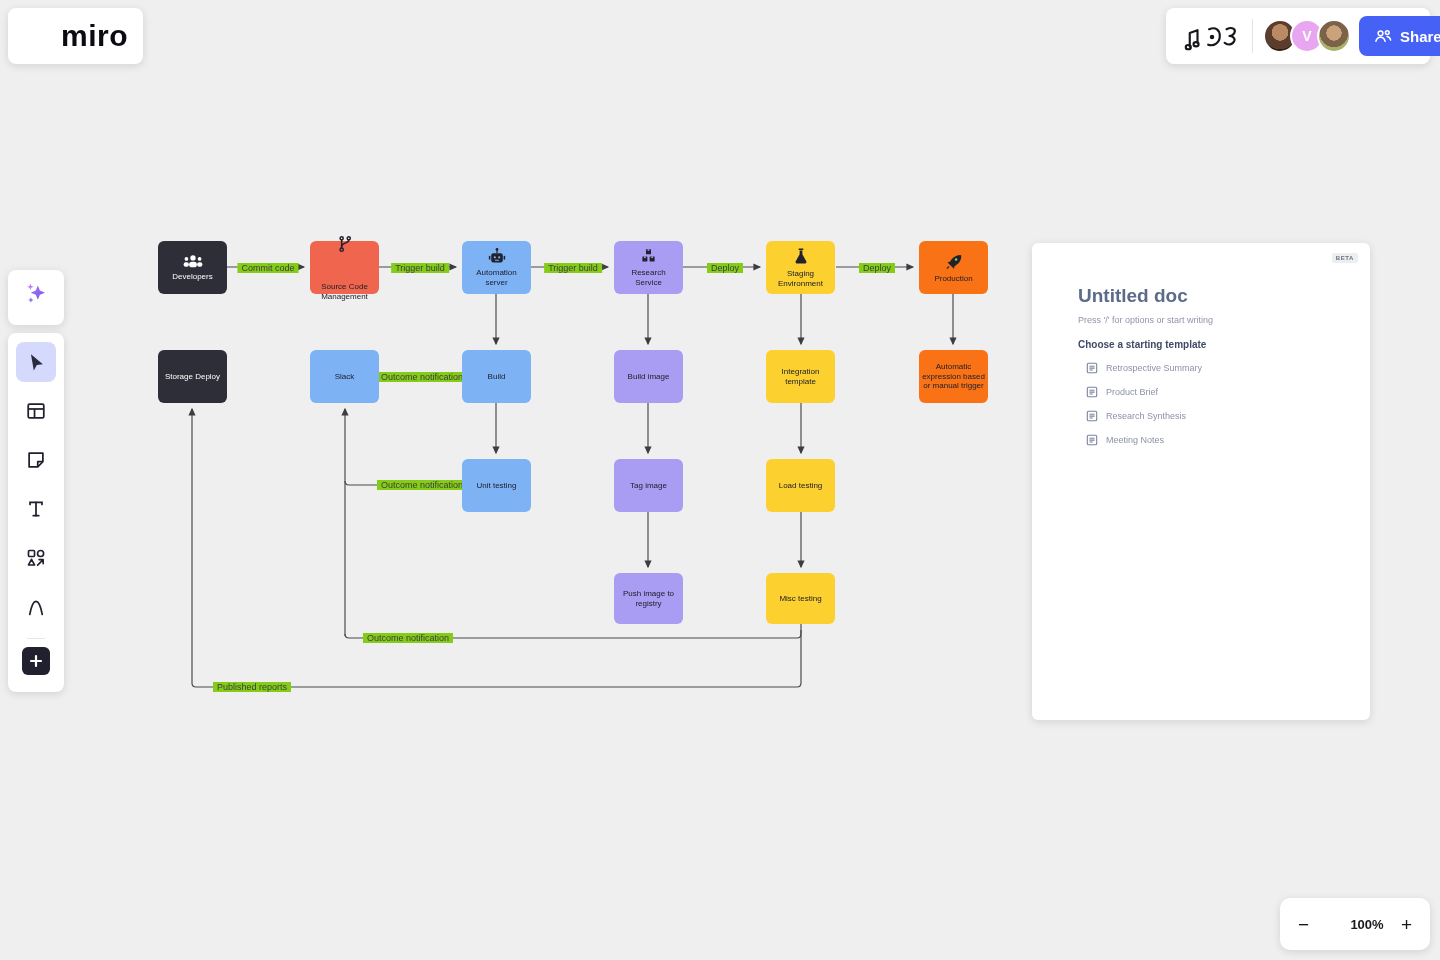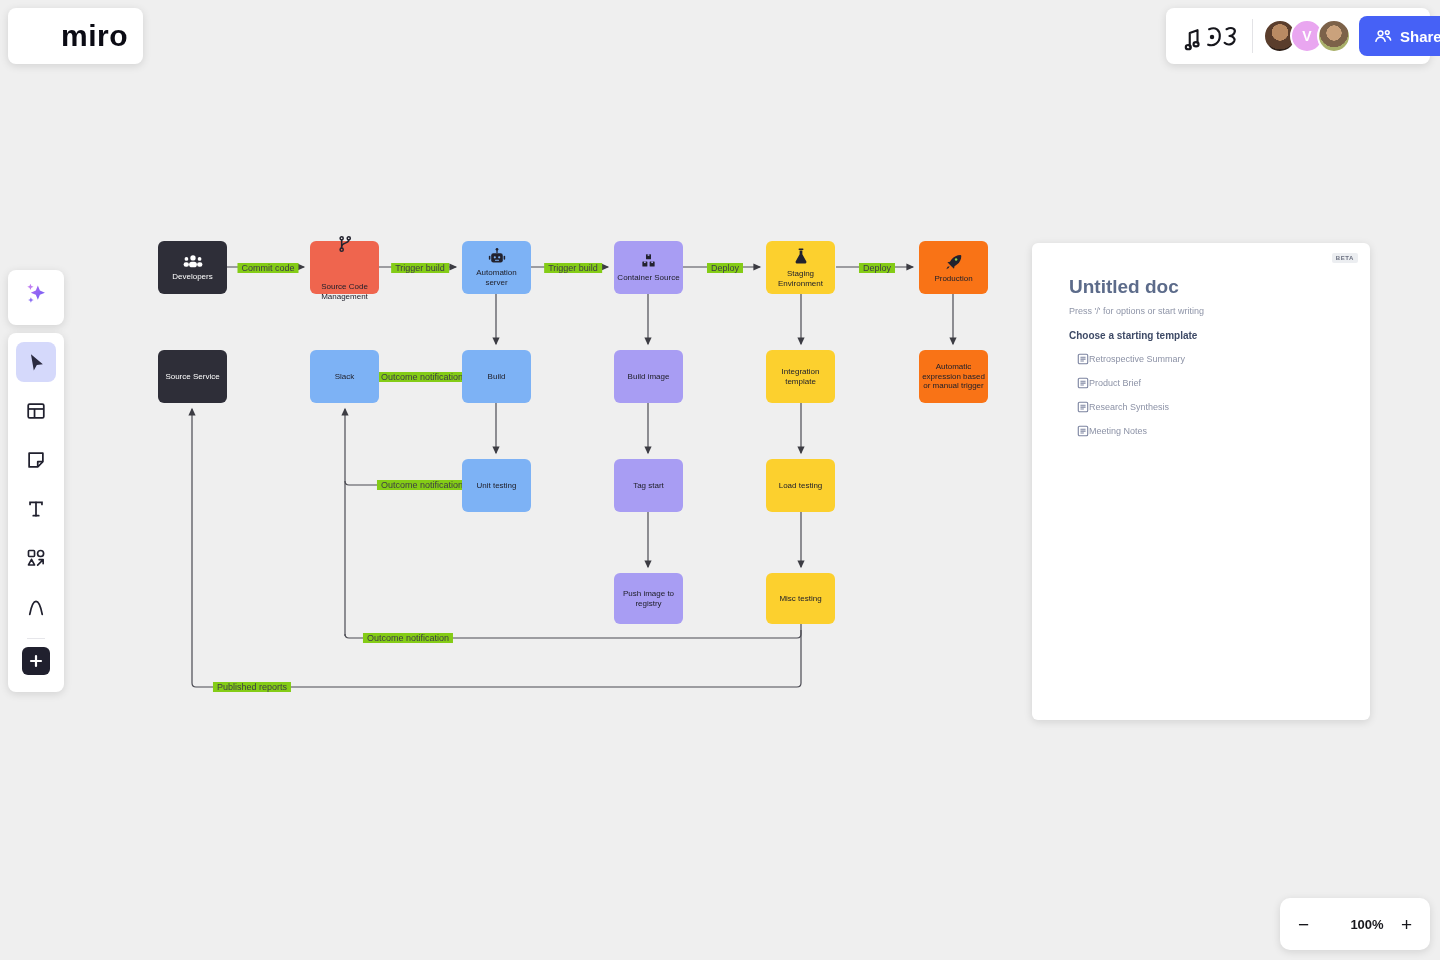--- a/index.html
+++ b/index.html
@@ -48,28 +48,28 @@
   .n-dark{background:#2e2e38;color:#fff;justify-content:center;}
   .n-red{background:#ef654e;gap:28px;}
   .n-blue{background:#7db2f5;}
   .n-purple{background:#a89df3;}
   .n-yellow{background:#fcd02e;}
   .n-green{background:#f97316;}
   .elabel{position:absolute;transform:translate(-50%,-50%);background:#84cc16;padding:0 4px;
           font-size:9px;color:#3d3d44;white-space:nowrap;}
 
   
-  .doc-panel{left:1032px;top:243px;width:338px;height:477px;border-radius:6px;padding:7px;box-sizing:border-box;}
+  .doc-panel{left:1032px;top:243px;width:338px;height:477px;border-radius:6px;padding:16px;box-sizing:border-box;}
   .beta-badge{position:absolute;top:10px;right:12px;font-size:6px;font-weight:700;letter-spacing:.6px;
               color:#6b7080;background:#eceef1;border-radius:2px;padding:2px 4px;}
   .doc-inner{padding:26px 30px 0 30px;}
   .doc-title{font-size:19px;font-weight:700;color:#5c6b8a;margin:0 0 8px 0;}
   .doc-hint{font-size:9px;color:#8f95a8;margin:0 0 14px 0;}
   .doc-tpl-head{font-size:10px;font-weight:700;color:#3e4a66;margin:0 0 12px 0;}
-  .tpl-item{display:flex;align-items:center;margin:0 0 12px 8px;cursor:pointer;}
+  .tpl-item{display:flex;align-items:center;gap:8px;margin:0 0 12px 8px;cursor:pointer;}
   .tpl-item span{font-size:9px;color:#8c92a6;}
 
   
   .zoom-card{left:1280px;top:898px;width:150px;height:52px;border-radius:10px;display:flex;align-items:center;justify-content:space-between;padding:0 18px;box-sizing:border-box;}
   .zoom-btn{background:none;border:none;font-size:19px;color:#17171c;cursor:pointer;padding:0;line-height:1;font-family:"Liberation Sans", sans-serif;}
   .zoom-level{font-size:13px;font-weight:700;color:#17171c;margin-left:24px;}
 </style>
 </head>
 <body>
 
@@ -153,39 +153,39 @@
     <svg width="21" height="19" viewBox="0 0 24 22">
       <g fill="#22222e">
         <rect x="9.1" y="2.6" width="5.8" height="5.8" rx=".6"></rect>
         <rect x="4.9" y="11" width="5.8" height="5.8" rx=".6"></rect>
         <rect x="13.3" y="11" width="5.8" height="5.8" rx=".6"></rect>
       </g>
       <rect x="11" y="2.6" width="2" height="1.8" fill="#a89df3"></rect>
       <rect x="6.8" y="11" width="2" height="1.8" fill="#a89df3"></rect>
       <rect x="15.2" y="11" width="2" height="1.8" fill="#a89df3"></rect>
     </svg>
-    <span>Container Source</span>
+    <span>Research Service</span>
   </div>
   <div class="node n-yellow" style="left:766px;top:241px">
     <svg width="18" height="20" viewBox="0 0 24 26" fill="#22222e">
       <rect x="8.7" y="1.8" width="6.6" height="2" rx="1"></rect>
       <path d="M10.2 4.4 h3.6 v4.8 l5.2 9.3 c.8 1.4 -.2 3.1 -1.8 3.1 H6.8 c-1.6 0 -2.6 -1.7 -1.8 -3.1 l5.2 -9.3 z"></path>
     </svg>
     <span>Staging Environment</span>
   </div>
   <div class="node n-green" style="left:919px;top:241px">
     <svg width="21" height="20" viewBox="0 0 24 24">
       <path fill="#22222e" d="M20.5 3.5 c-4.4 .1 -8.2 1.9 -10.7 5.3 l-2.1 2.9 -3 .6 2.6 2.6 2.7 2.7 2.6 2.6 .6-3 2.9-2.1 c3.4-2.5 5.2-6.3 5.3-10.7 z M7.3 17 l-2.4 .8 -1.5 2.8 2.8-1.5 z"></path>
       <circle cx="15.1" cy="8.9" r="1.5" fill="#8ed04d"></circle>
     </svg>
     <span>Production</span>
   </div>
 
   <div class="node n-dark" style="left:158px;top:350px">
-    <span>Source Service</span>
+    <span>Storage Deploy</span>
   </div>
   <div class="node n-blue" style="left:310px;top:350px">
     <span>Slack</span>
   </div>
   <div class="node n-blue" style="left:462px;top:350px">
     <span>Build</span>
   </div>
   <div class="node n-purple" style="left:614px;top:350px">
     <span>Build image</span>
   </div>
@@ -193,21 +193,21 @@
     <span>Integration template</span>
   </div>
   <div class="node n-green" style="left:919px;top:350px">
     <span>Automatic expression based or manual trigger</span>
   </div>
 
   <div class="node n-blue" style="left:462px;top:459px">
     <span>Unit testing</span>
   </div>
   <div class="node n-purple" style="left:614px;top:459px">
-    <span>Tag start</span>
+    <span>Tag image</span>
   </div>
   <div class="node n-yellow" style="left:766px;top:459px">
     <span>Load testing</span>
   </div>
 
   <div class="node n-purple" style="left:614px;top:573px;height:51px">
     <span>Push image to registry</span>
   </div>
   <div class="node n-yellow" style="left:766px;top:573px;height:51px">
     <span>Misc testing</span>

